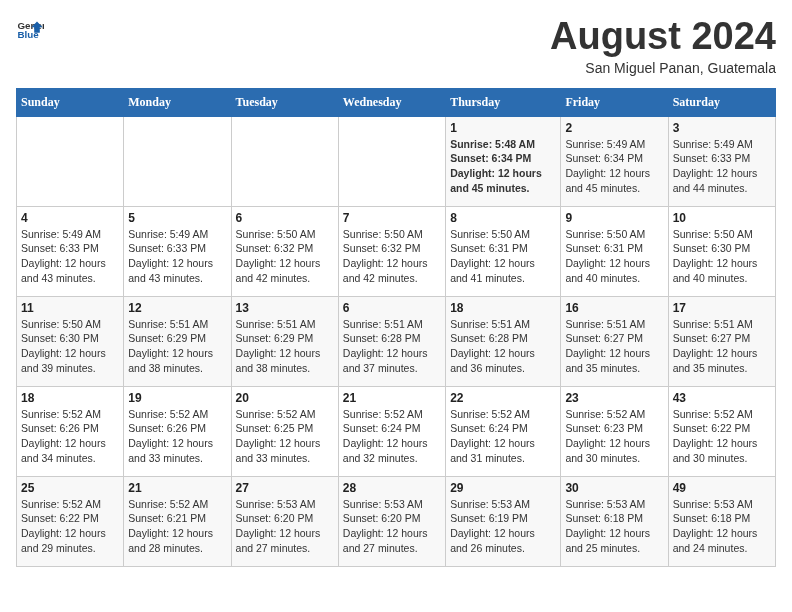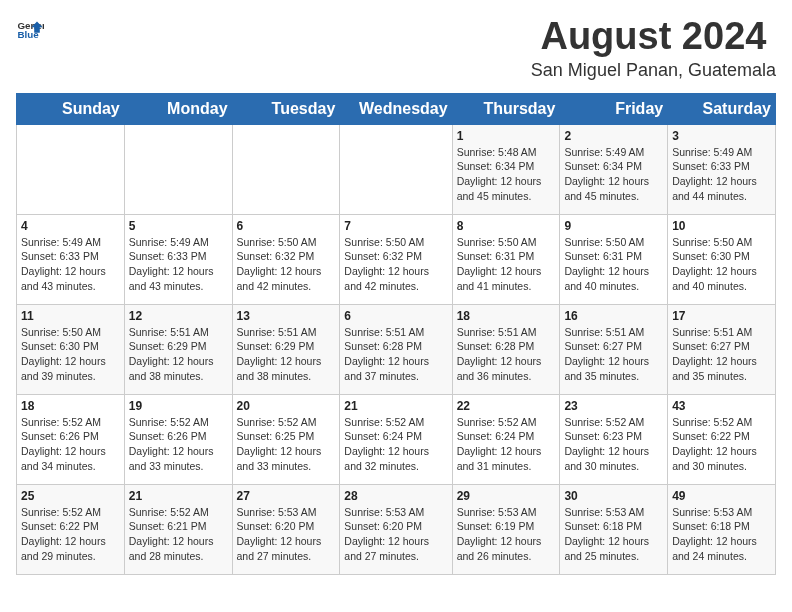--- a/index.html
+++ b/index.html
@@ -29,39 +29,40 @@
       text-align: right;
     }
     .main-title {
       font-size: 38px;
       font-weight: bold;
       color: #333;
       line-height: 1.1;
       text-align: center;
     }
     .subtitle {
-      font-size: 18px;
+      font-size: 14px;
       color: #333;
       margin-top: 2px;
     }
     table {
       width: 100%;
       border-collapse: collapse;
       font-size: 11px;
     }
     thead tr {
       background-color: #2b6cb0;
       color: white;
     }
     thead th {
       padding: 6px 4px;
-      text-align: right;
+      text-align: left;
       font-weight: bold;
-      font-size: 16px;
+      font-size: 12px;
       border: 1px solid #2b6cb0;
+      font-family: Liberation Serif, serif;
     }
     tbody tr {
       vertical-align: top;
     }
     tbody td {
       border: 1px solid #ccc;
       padding: 4px 4px;
       min-height: 80px;
       height: 90px;
       vertical-align: top;
@@ -115,21 +116,21 @@
       </tr>
   </thead>
   <tbody id="calendar-body">
   <tr>
         <td class="empty-cell"></td>
         <td class="empty-cell"></td>
         <td class="empty-cell"></td>
         <td class="empty-cell"></td>
         <td>
           <div class="day-num">1</div>
-          <div class="day-info" style="white-space: pre-line;">Sunrise: 5:48 AM
+          <div class="day-info" style="white-space: pre-line; font-weight: bold;">Sunrise: 5:48 AM
 Sunset: 6:34 PM
 Daylight: 12 hours
 and 45 minutes.</div>
         </td>
         <td>
           <div class="day-num">2</div>
           <div class="day-info" style="white-space: pre-line;">Sunrise: 5:49 AM
 Sunset: 6:34 PM
 Daylight: 12 hours
 and 45 minutes.</div>

